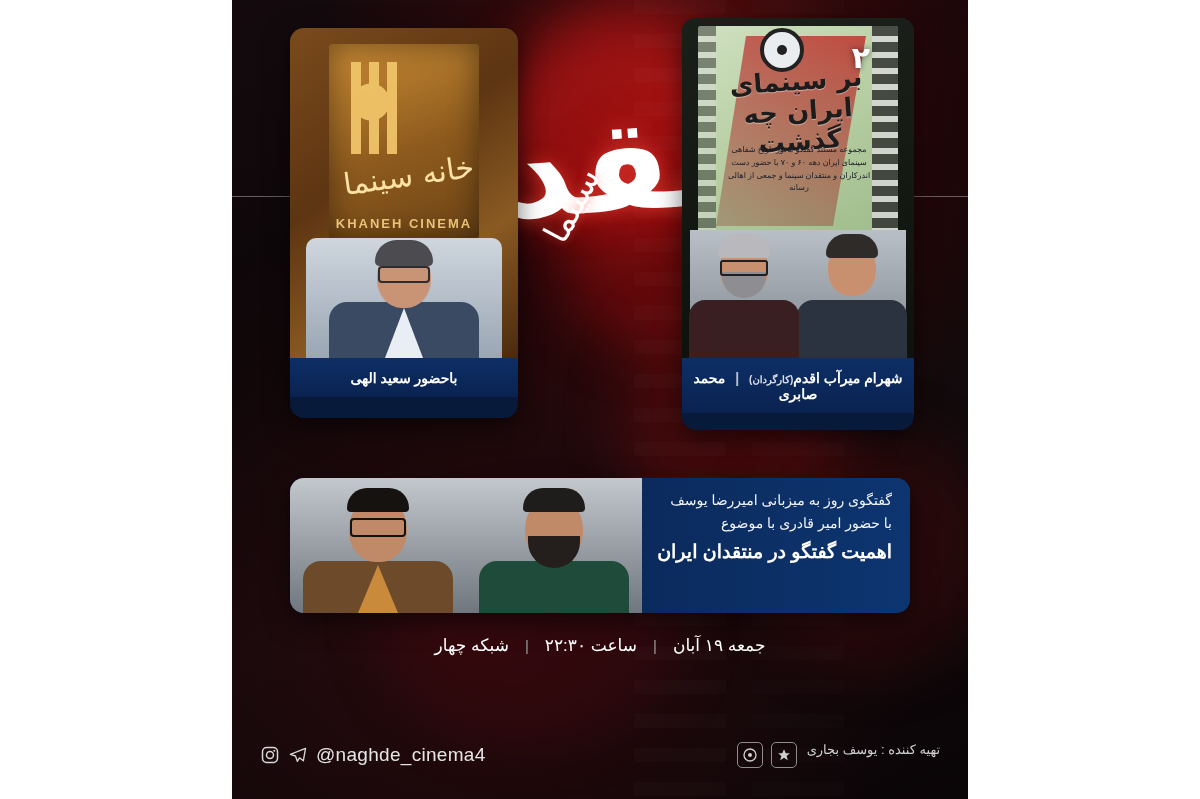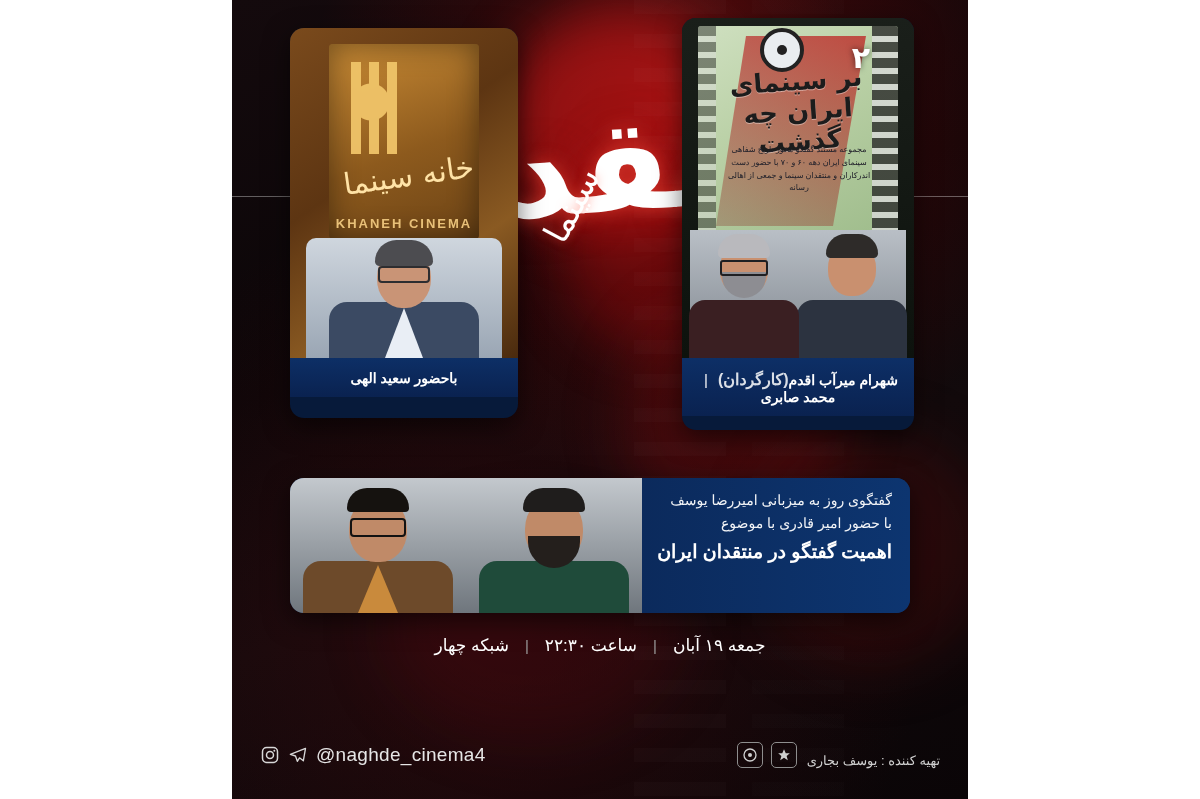--- a/index.html
+++ b/index.html
@@ -186,21 +186,21 @@
   .sep{color:#9b9b9b;font-size:15px;}
   
   .footer{
     position:absolute;left:0;right:0;bottom:24px;height:40px;
     display:flex;align-items:center;justify-content:space-between;
     padding:0 28px;color:#cfcfcf;font-size:13px;direction:rtl;
   }
   .social{display:flex;align-items:center;gap:8px;direction:ltr;}
   .social .handle{font-size:19px;color:#e6e6e6;letter-spacing:.3px;}
   .ico{width:20px;height:20px;display:inline-block;}
-  .credit{display:flex;align-items:flex-end;gap:10px;}
+  .credit{display:flex;align-items:flex-start;gap:10px;}
   .logo-marks{display:flex;align-items:center;gap:8px;}
   .mark-sq{width:24px;height:24px;border-radius:5px;border:1px solid #8e8e8e;
     display:flex;align-items:center;justify-content:center;color:#cfcfcf;font-size:12px;}
 </style>
 </head>
 <body>
 
 <div class="stage">
   <div class="poster">
 
@@ -263,21 +263,21 @@
             <div class="b"></div>
             <div class="h"></div>
             <div class="beard"></div>
             <div class="hair"></div>
             <div class="glass"></div>
           </div>
         </div>
       </div>
       <div class="caption">
         <div class="cap-bold">
-          <span>شهرام میرآب اقدم</span><span style="font-size:16px;opacity:.85;">(کارگردان)</span>
+          <span>شهرام میرآب اقدم</span><span style="font-size:10px;opacity:.85;">(کارگردان)</span>
           <span style="opacity:.7;margin:0 6px;">|</span>
           <span>محمد صابری</span>
         </div>
       </div>
     </div>
 
     <div class="card" id="card-talk">
       <div class="photoside">
         <div class="tk l">
           <div class="b"></div>

